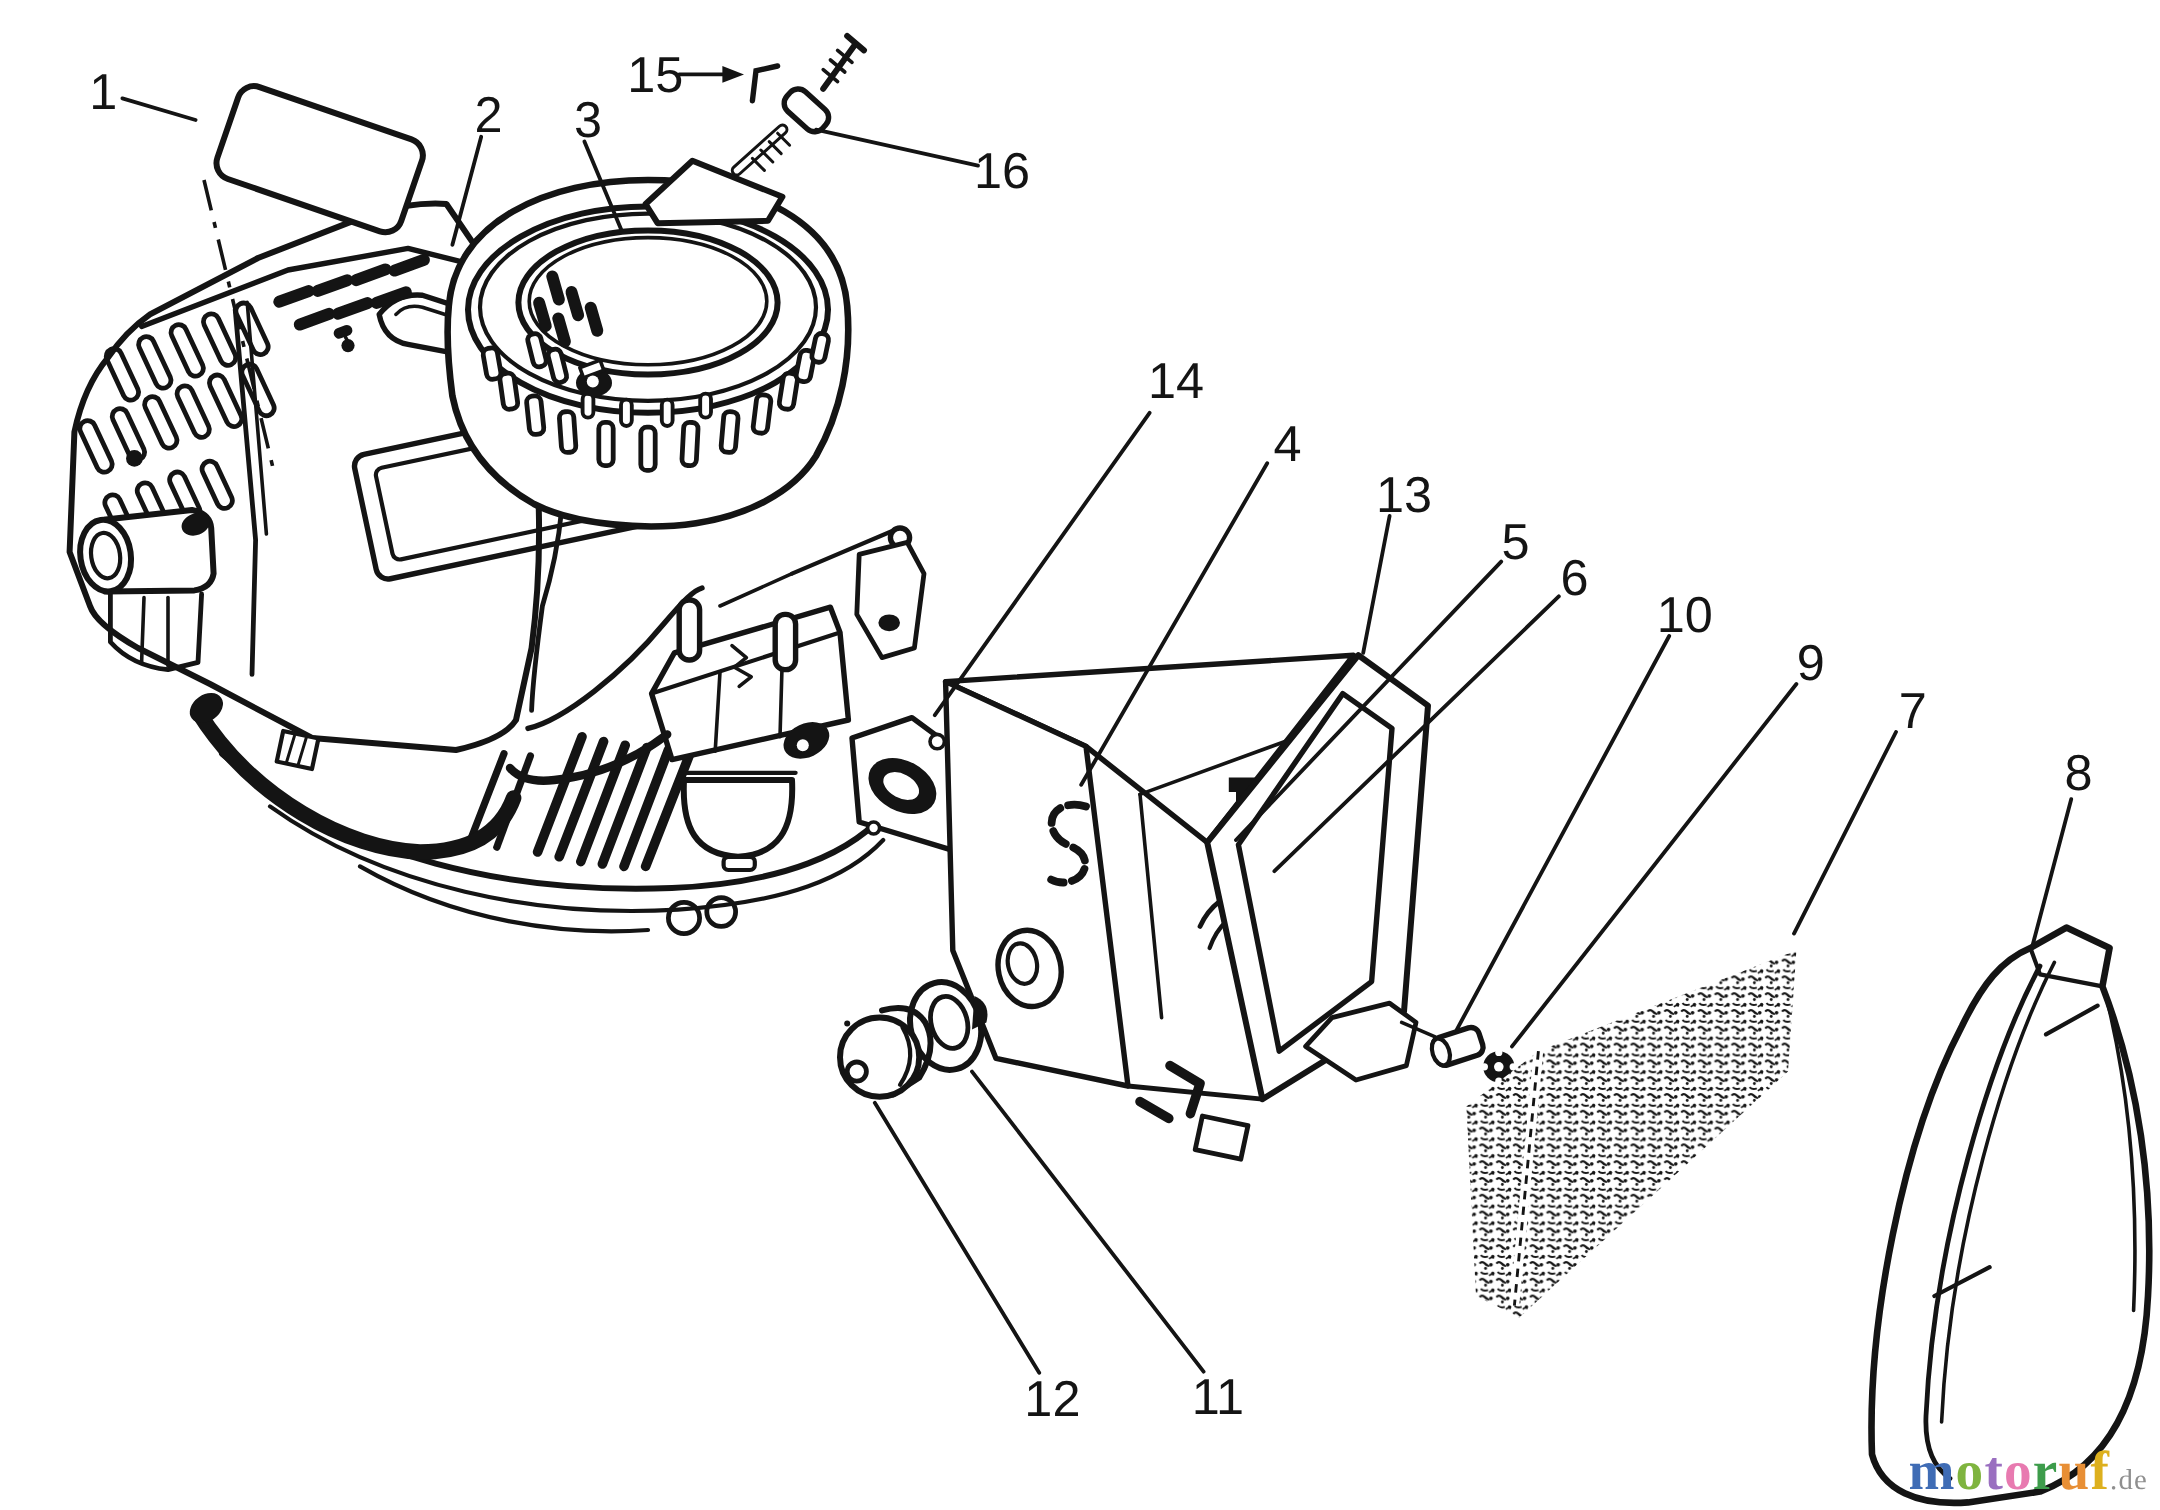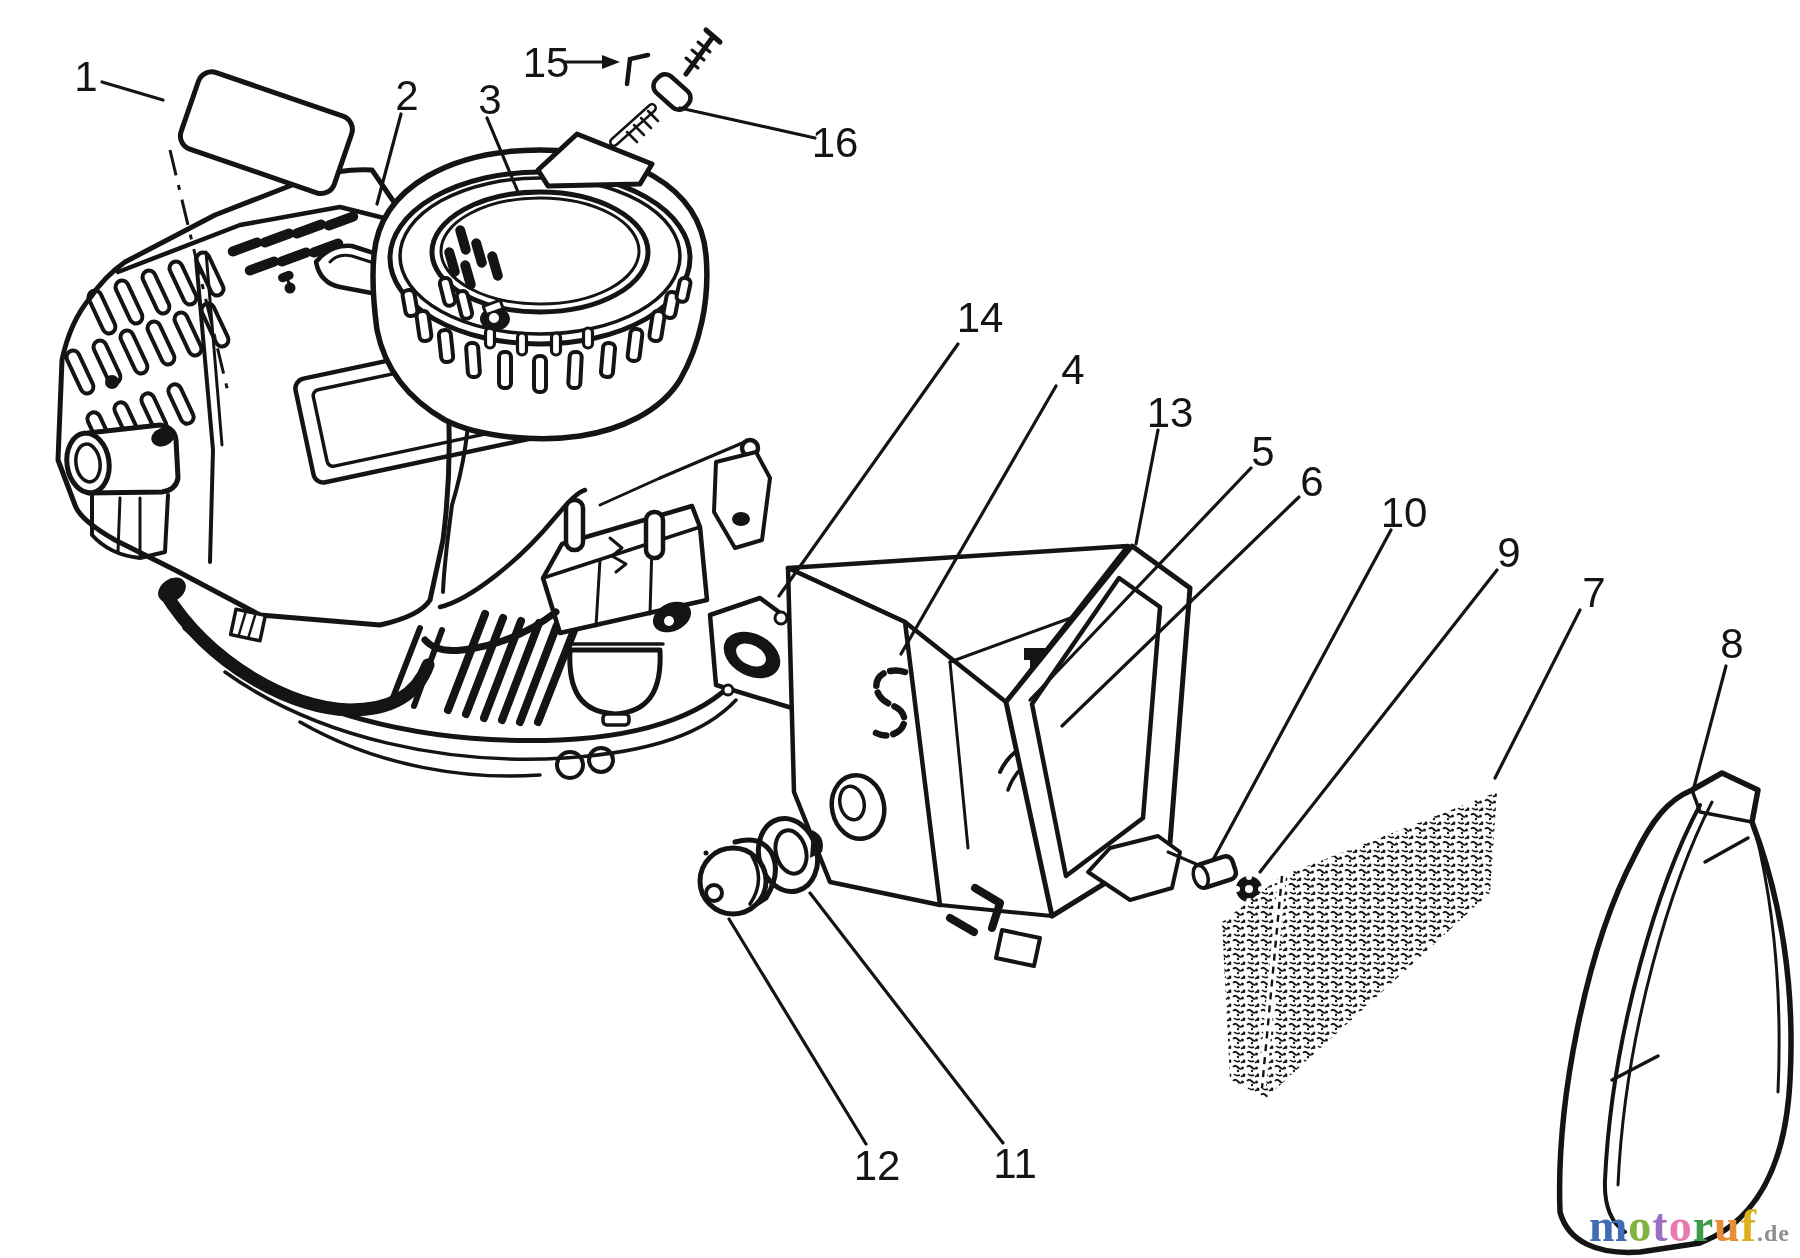--- a/index.html
+++ b/index.html
@@ -3,21 +3,21 @@
 <meta charset="utf-8">
 <style>
   html,body{margin:0;padding:0;background:#fff;}
   #stage{position:relative;width:1800px;height:1258px;background:#fff;overflow:hidden;
          font-family:"Liberation Sans",sans-serif;}
   #stage svg{position:absolute;left:0;top:0;}
   .callout{font-family:"Liberation Sans",sans-serif;font-size:42px;fill:#141414;}
   #watermark{position:absolute;right:10px;bottom:6px;
              font-family:"Liberation Serif",serif;font-weight:bold;font-size:46px;
              letter-spacing:1px;user-select:none;}
-  #watermark .suffix{font-size:24px;font-weight:bold;margin-top:20px;}
+  #watermark .suffix{font-size:24px;font-weight:normal;margin-top:20px;}
 </style>
 </head>
 <body>
 
 <div id="stage">
 <svg width="1800" height="1258" viewBox="0 0 1800 1258">
   <defs>
     <pattern id="stip" width="14" height="14" patternUnits="userSpaceOnUse">
       <rect width="14" height="14" fill="#ffffff"></rect>
       <path d="M1,3 q2,-2.5 4.5,0 t3.5,1.5" stroke="#141414" stroke-width="1.8" fill="none"></path>

